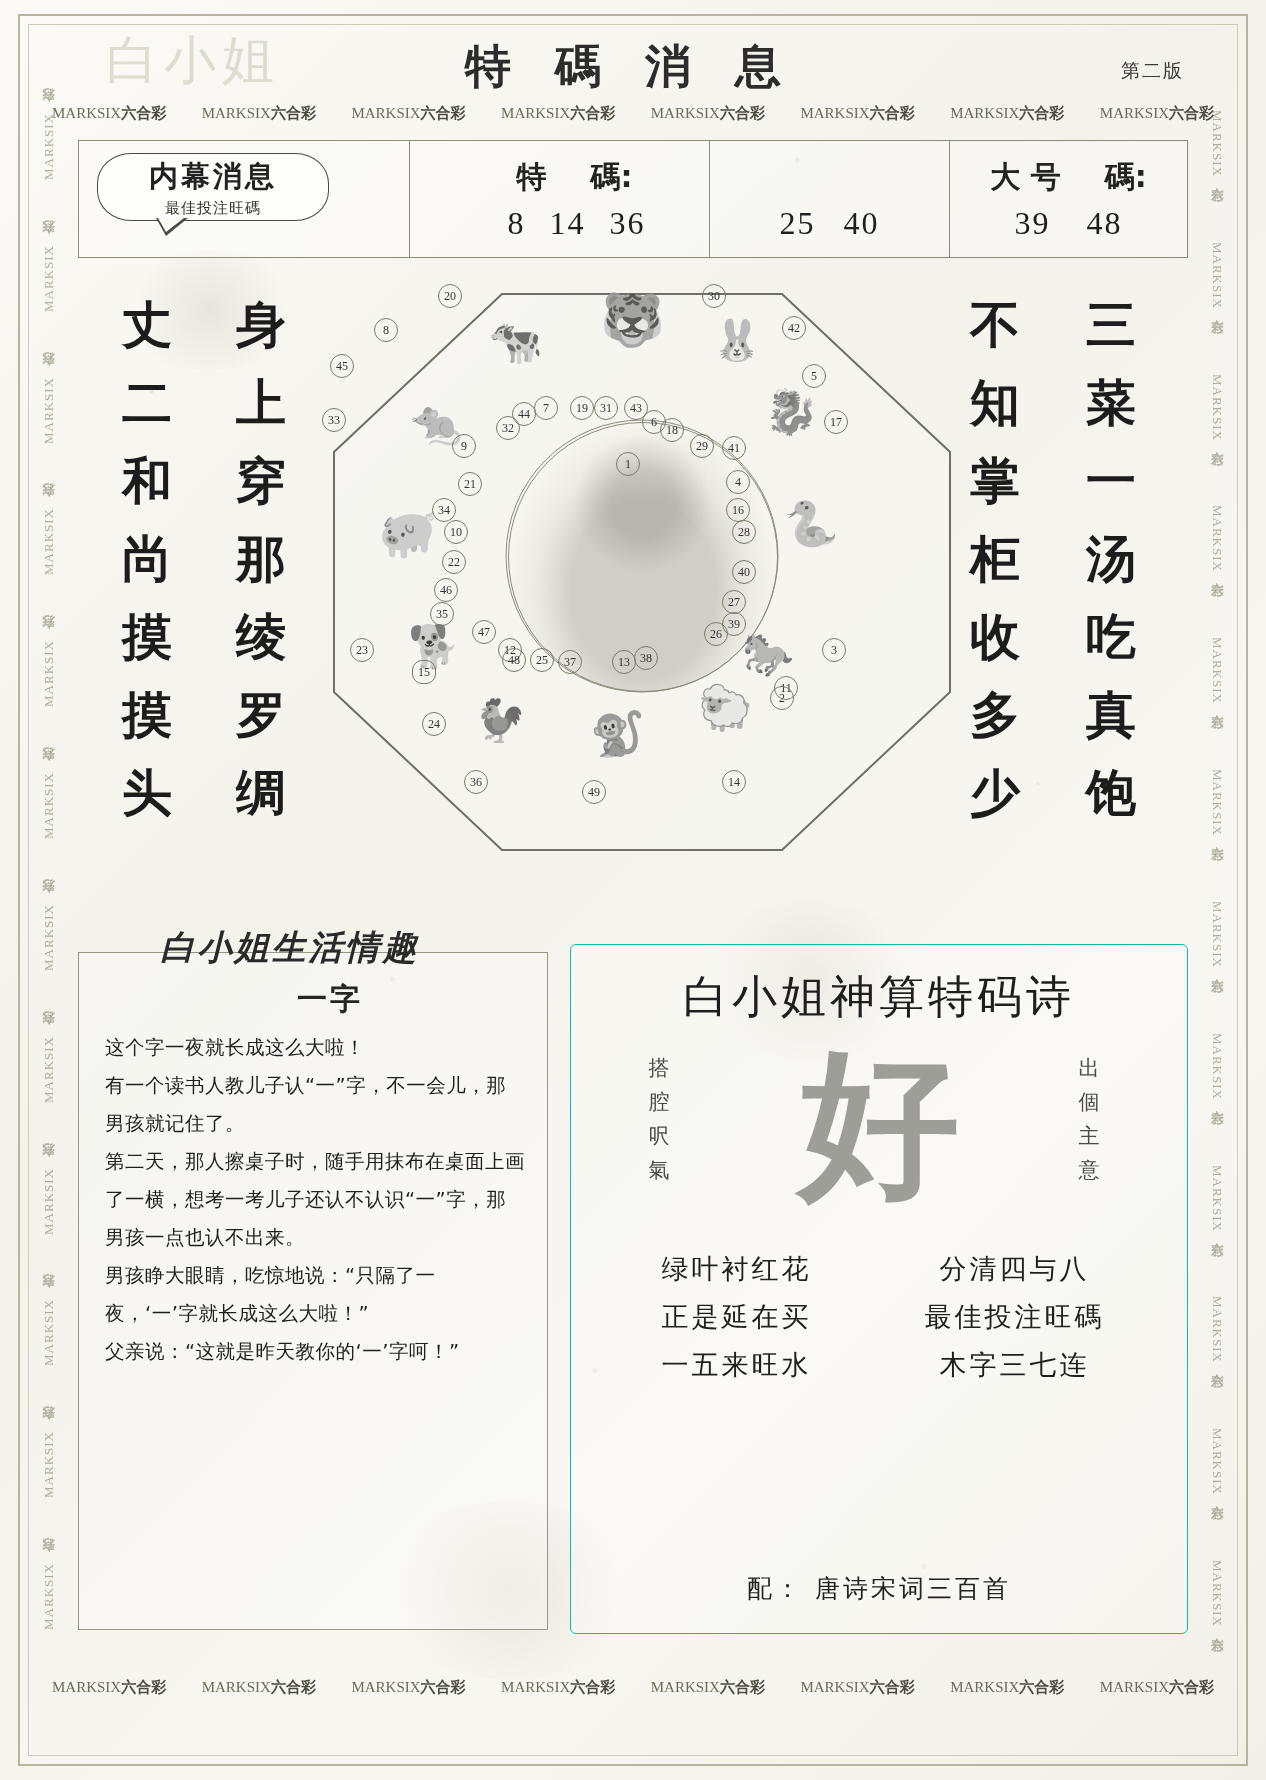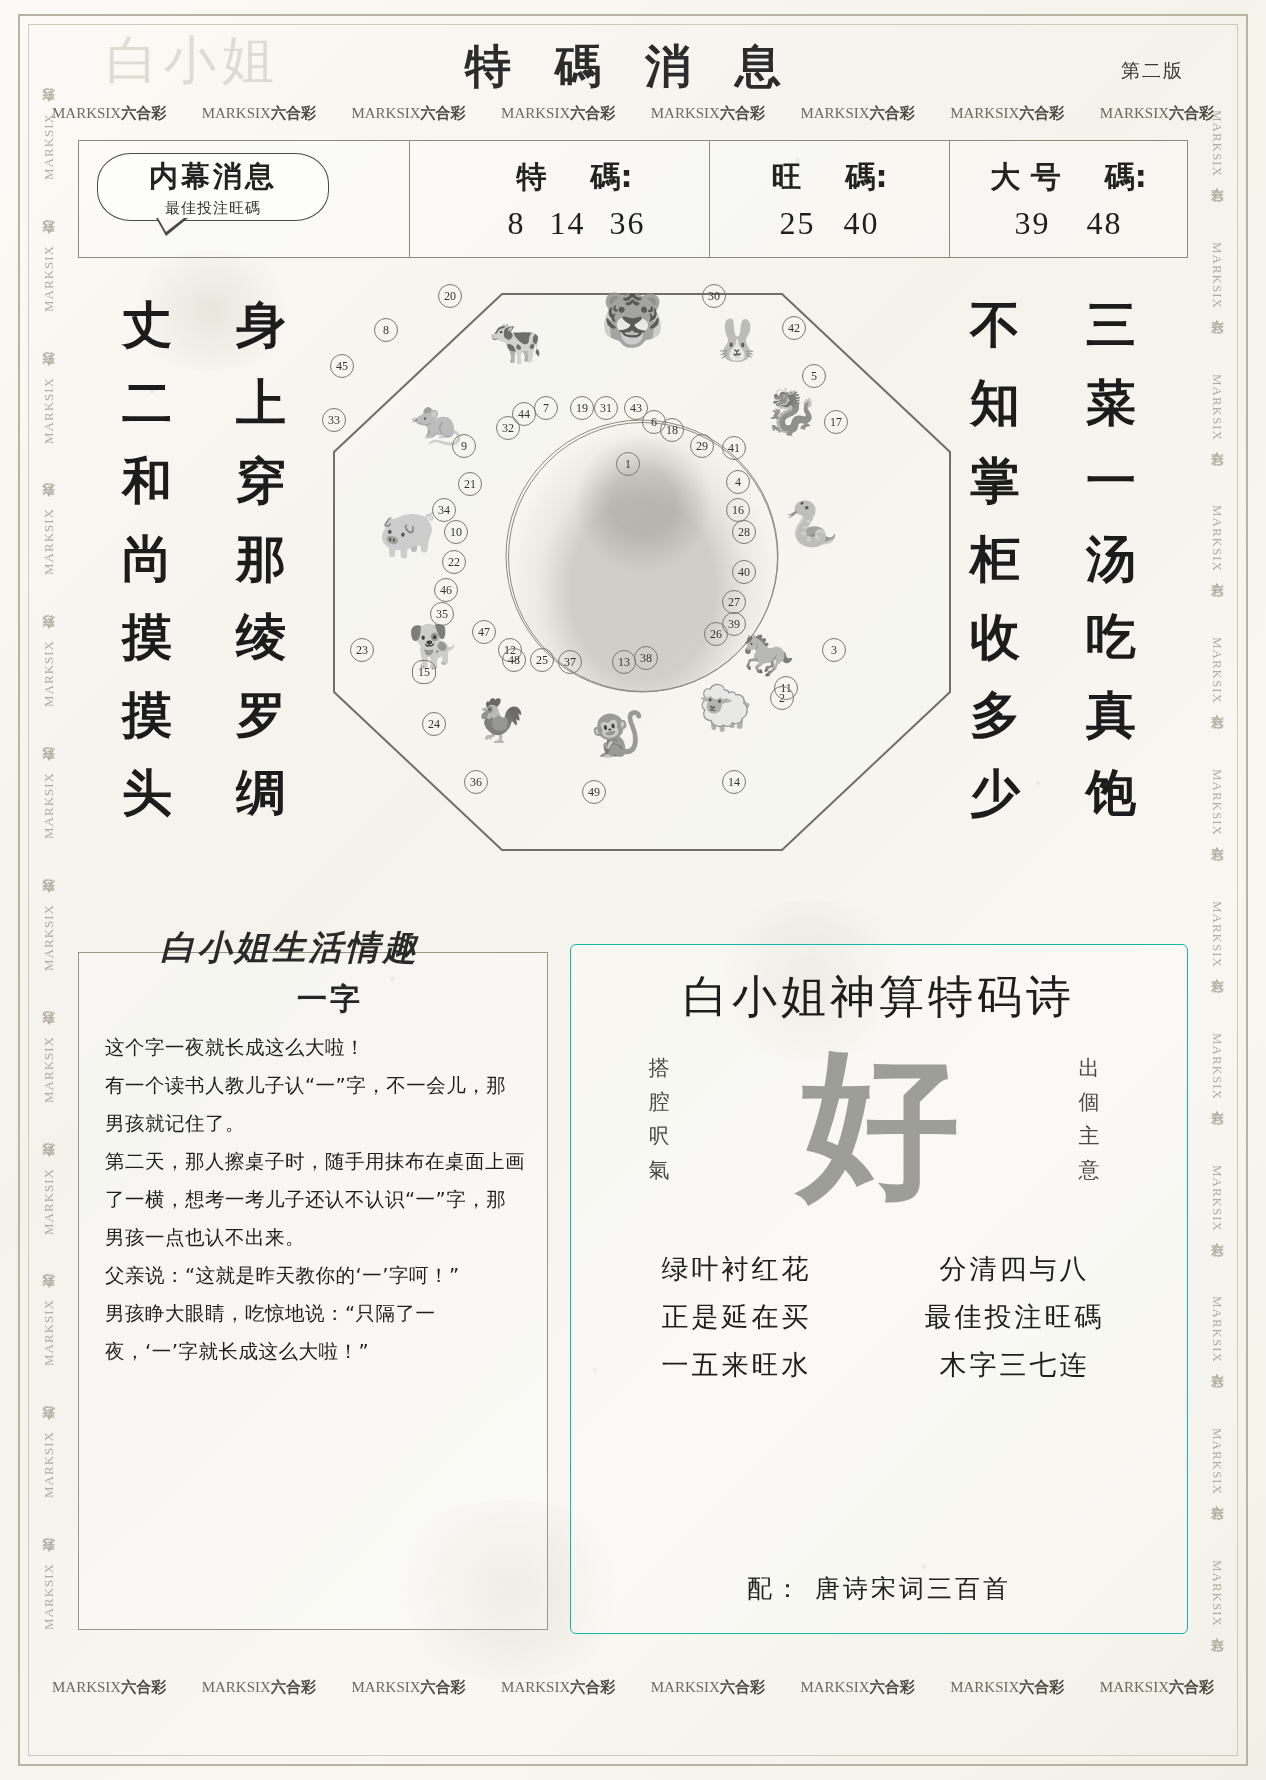--- a/index.html
+++ b/index.html
@@ -486,23 +486,20 @@
     </div>
     <div class="np-cell np-te">
       <div class="np-label">
         <span>特</span><span class="sp"></span><span>碼:</span>
       </div>
       <div class="np-values">
         <span style="margin:0 12px">8</span><span style="margin:0 12px">14</span><span style="margin:0 12px">36</span>
       </div>
     </div>
     <div class="np-cell np-wang">
-      <div class="np-label">
-        <span>旺</span><span class="sp"></span><span>碼:</span>
-      </div>
       <div class="np-values">
         <span>25</span><span>40</span>
       </div>
     </div>
     <div class="np-cell np-da">
       <div class="np-label">
         <span>大 号</span><span class="sp"></span><span>碼:</span>
       </div>
       <div class="np-values">
         <span>39</span><span>48</span>
@@ -628,22 +625,22 @@
       <div class="story-title">
         <span class="shadow"></span>
         <span>白小姐生活情趣</span>
       </div>
       <div class="story-sub">一字</div>
     </div>
     <div class="story-body" id="story-body">
         <p>这个字一夜就长成这么大啦！</p>
         <p>有一个读书人教儿子认“一”字，不一会儿，那男孩就记住了。</p>
         <p>第二天，那人擦桌子时，随手用抹布在桌面上画了一横，想考一考儿子还认不认识“一”字，那男孩一点也认不出来。</p>
+        <p>男孩睁大眼睛，吃惊地说：“只隔了一夜，‘一’字就长成这么大啦！”</p>
         <p>父亲说：“这就是昨天教你的‘一’字呵！”</p>
-        <p>男孩睁大眼睛，吃惊地说：“只隔了一夜，‘一’字就长成这么大啦！”</p>
       </div>
   </div>
 
   <div class="poem-box">
     <div class="poem-title">白小姐神算特码诗</div>
     <div class="side-verse left">搭腔呎氣</div>
     <div class="side-verse right">出個主意</div>
     <div class="big-char">好</div>
     <div class="verse-grid">
       <div class="verse-col" id="pv-left">

